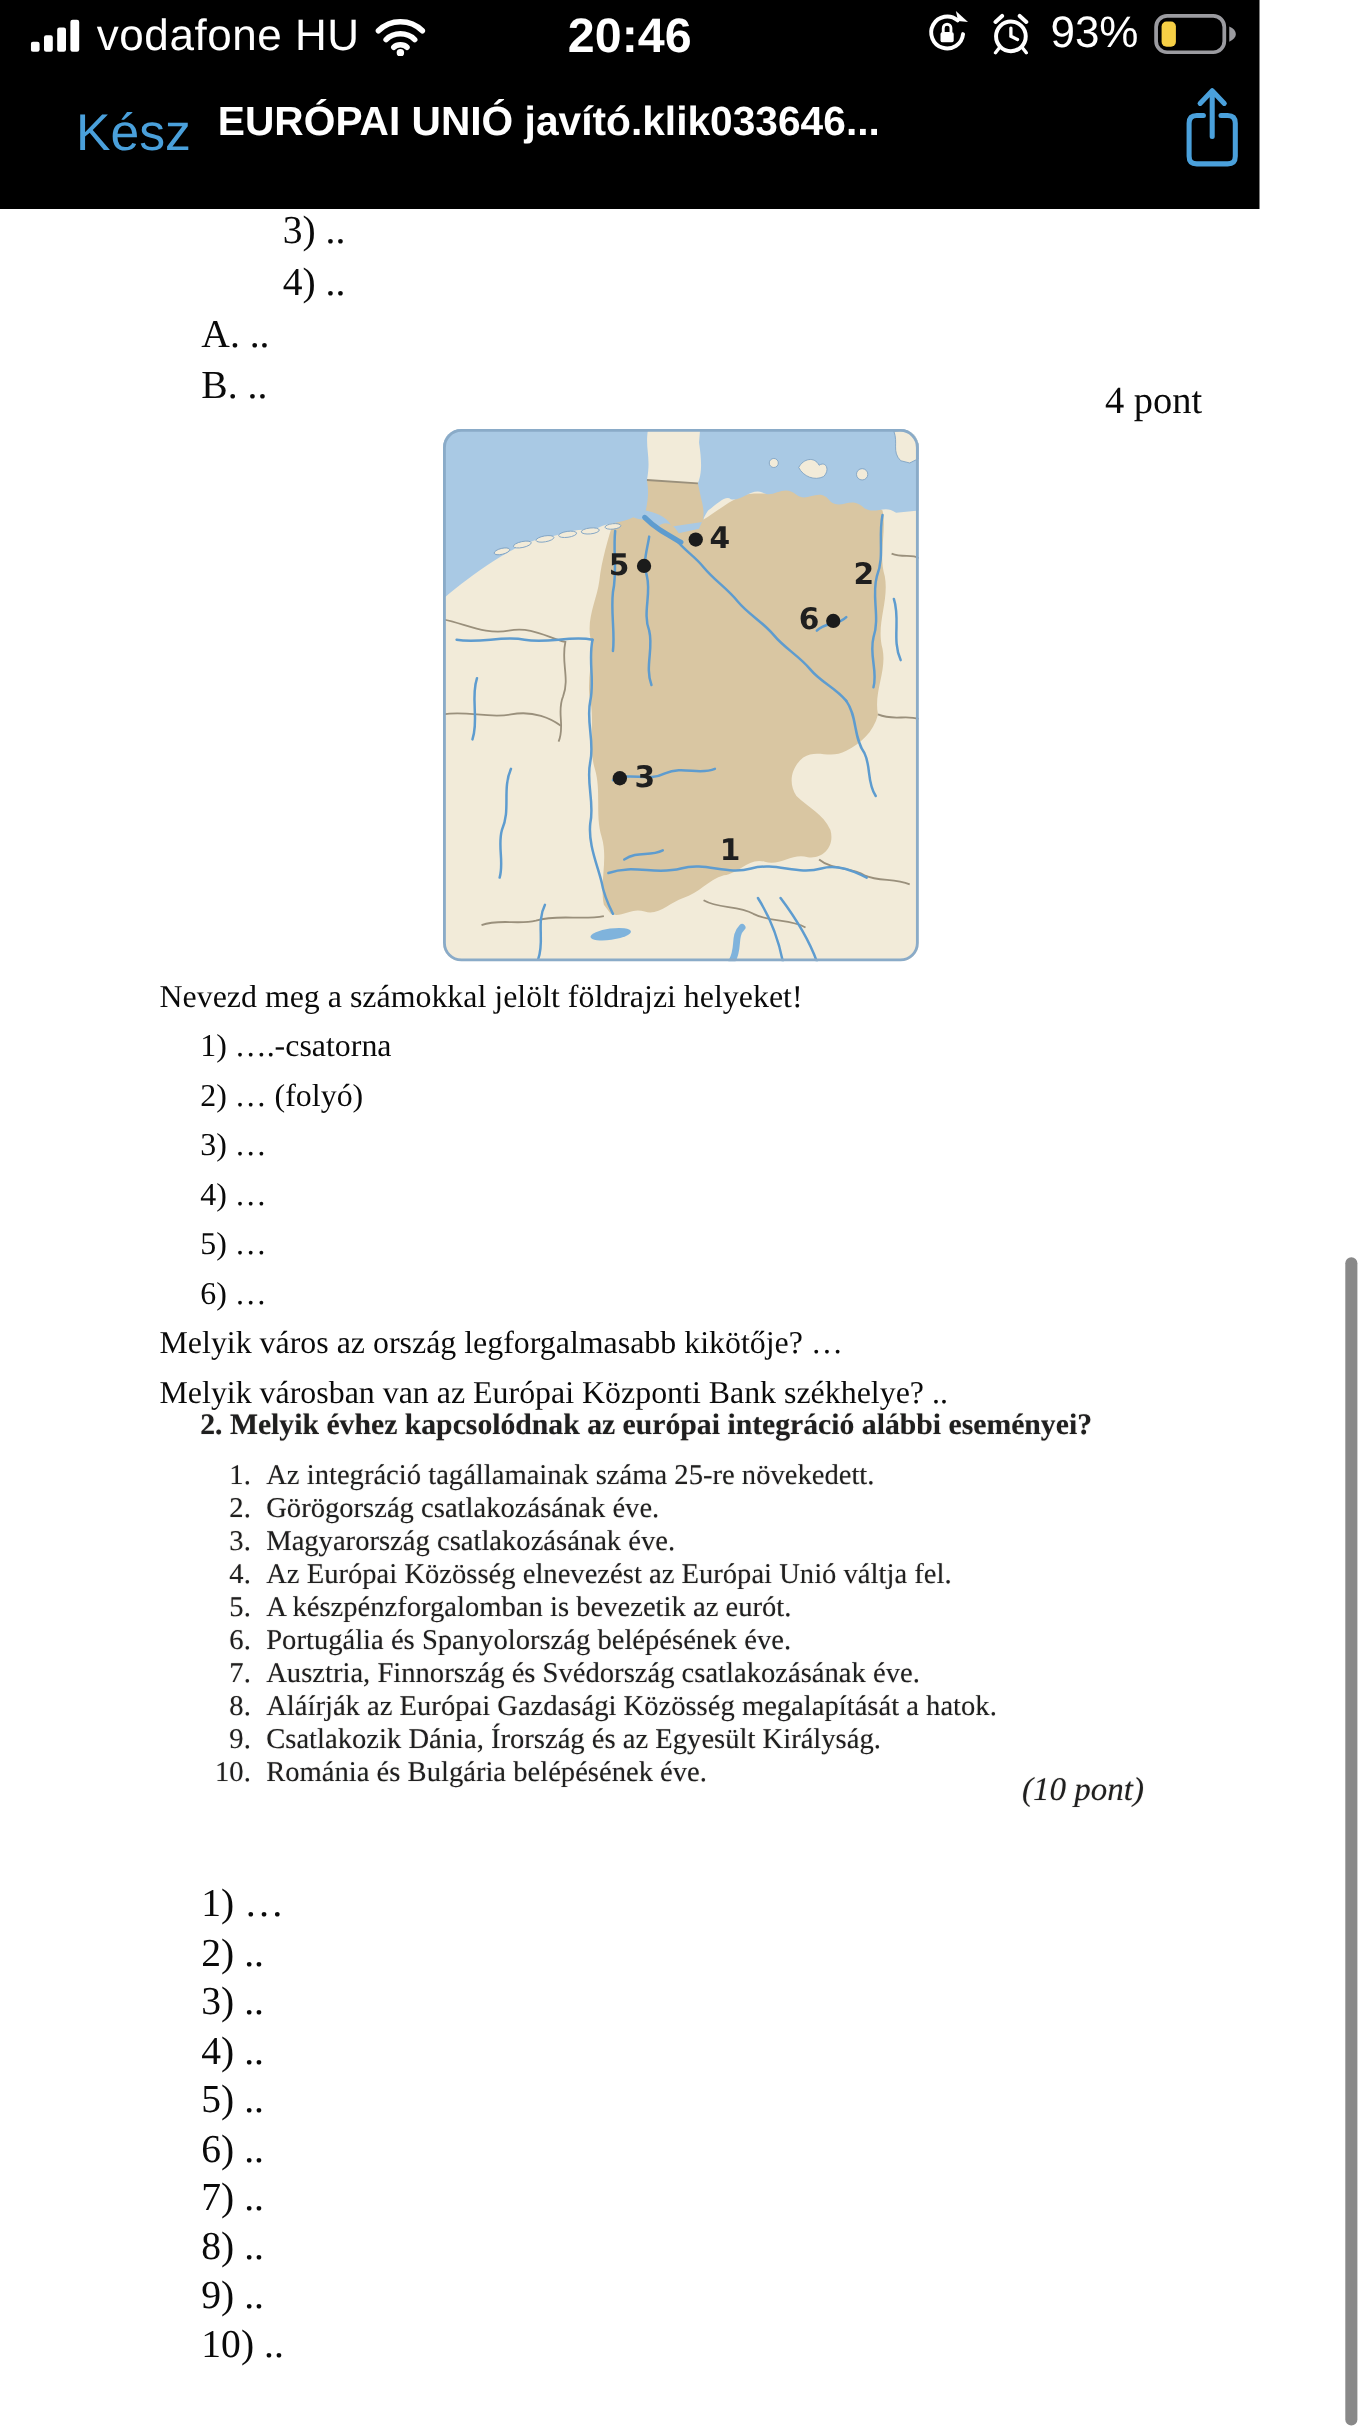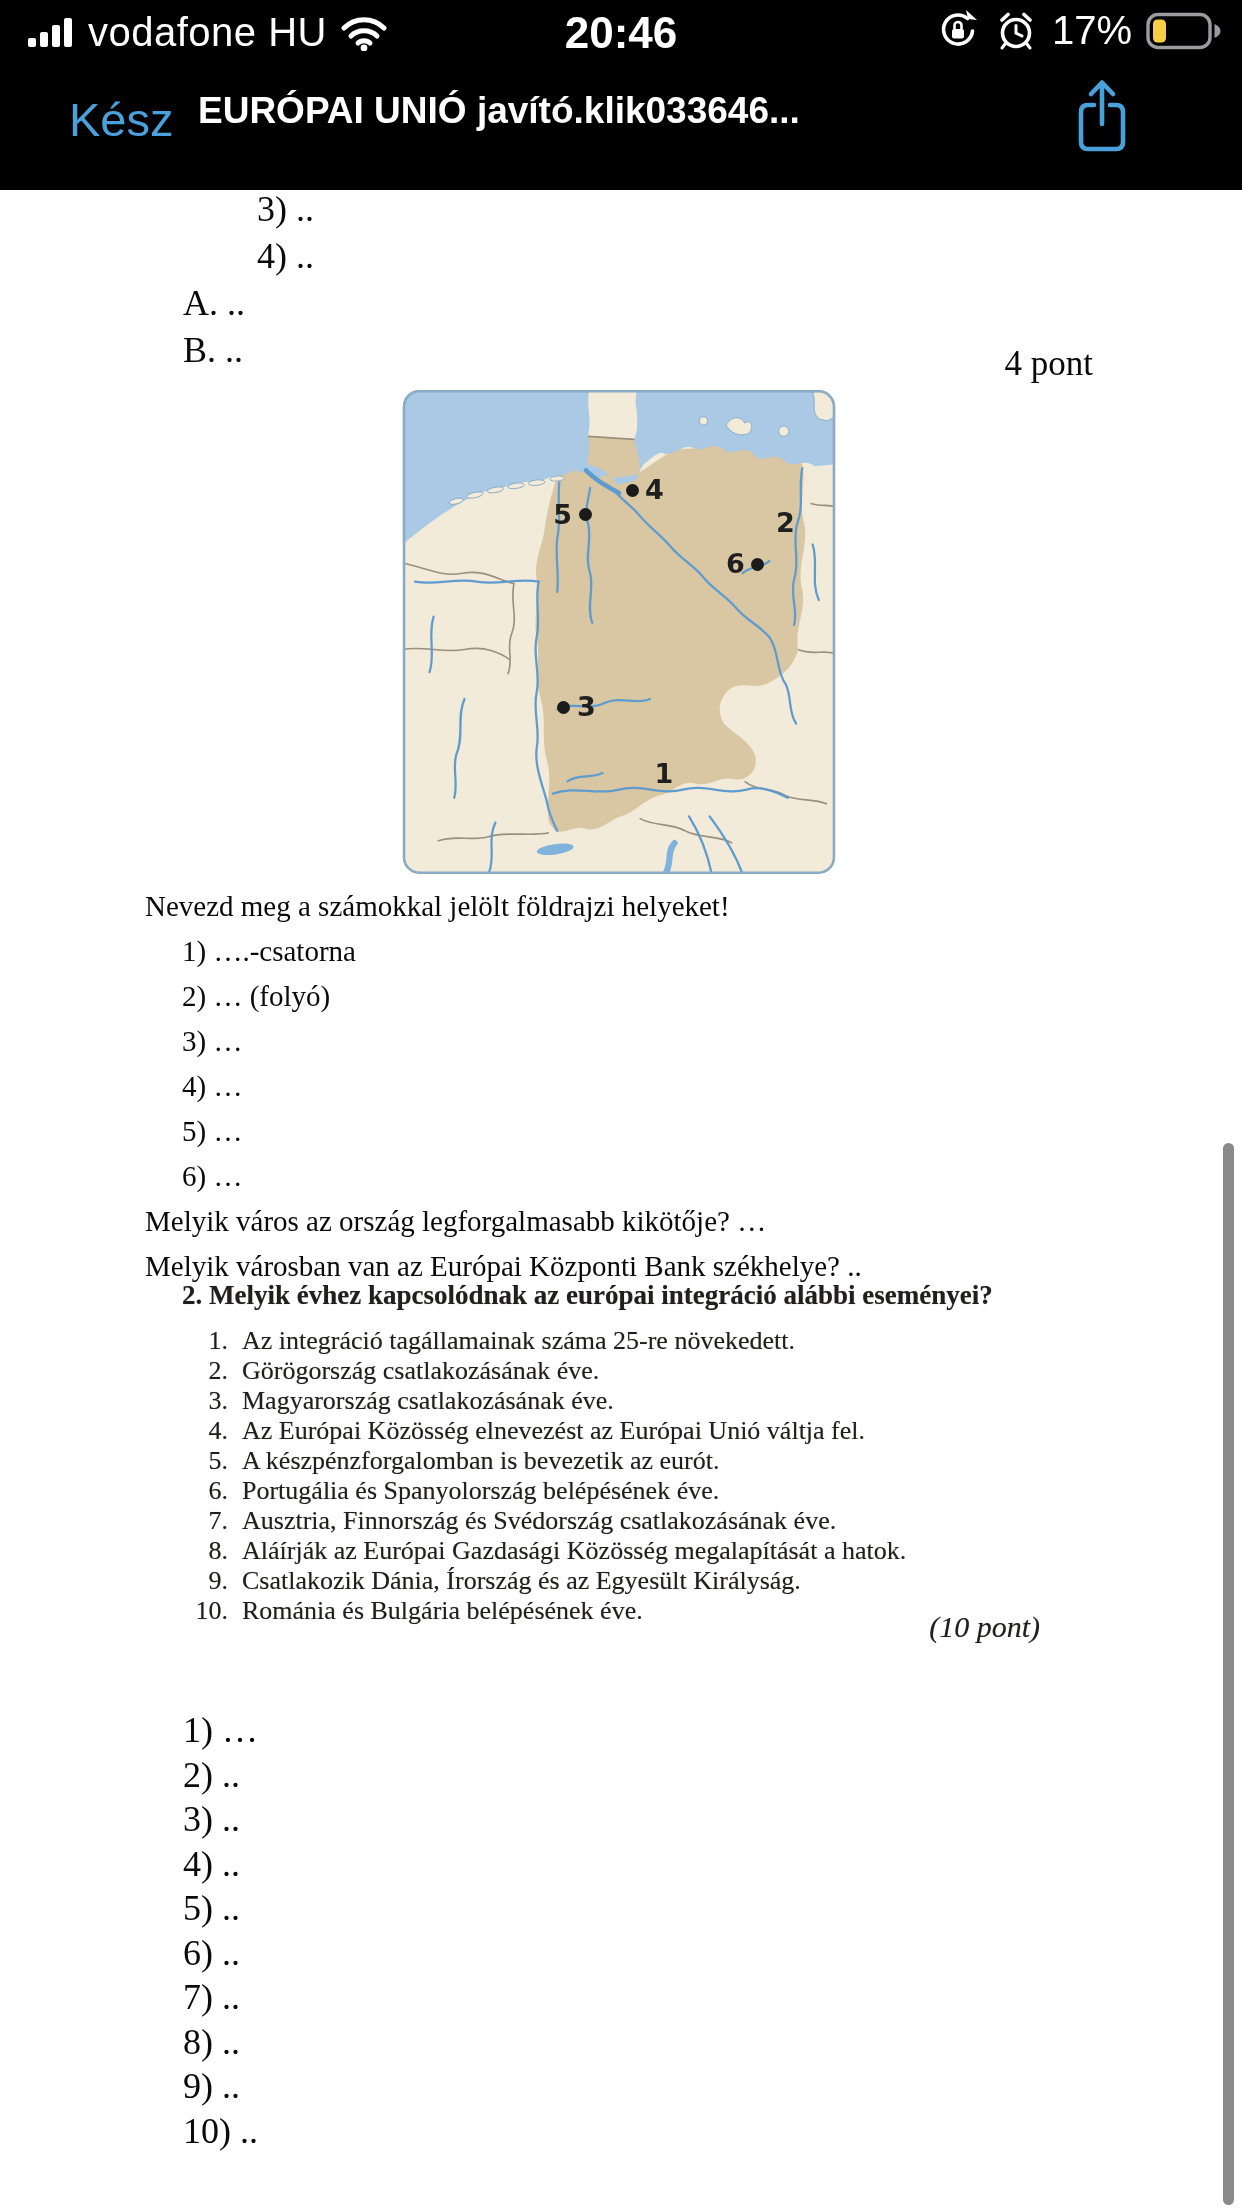--- a/index.html
+++ b/index.html
@@ -1,21 +1,21 @@
 <!DOCTYPE html>
 <html><head>
 <meta charset="utf-8">
 <style>
   html,body{margin:0;padding:0;}
   body{
     width:1242px;height:2208px;position:relative;background:#fff;
     font-family:"Liberation Serif", serif;overflow:hidden;
   }
   
-  .header{position:absolute;top:0;left:0;width:1242px;height:190px;background:#000;z-index:10;}
+  .header{position:absolute;top:0;left:0;width:1145px;height:190px;background:#000;z-index:10;}
   .status-bar{position:absolute;top:0;left:0;width:100%;height:62px;color:#fff;
     font-family:"Liberation Sans", sans-serif;}
   .sb-left{position:absolute;left:28px;top:10px;display:flex;align-items:center;gap:14px;}
   .carrier{font-size:40px;letter-spacing:.5px;}
   .sb-time{position:absolute;left:0;top:8px;width:100%;text-align:center;font-size:44px;font-weight:700;}
   .sb-right{position:absolute;right:20px;top:8px;display:flex;align-items:center;gap:14px;}
   .batt-pct{font-size:40px;}
   .nav-bar{position:absolute;top:62px;left:0;width:100%;height:128px;}
   .done-btn{position:absolute;left:69px;top:30px;font-size:47px;color:#4aa0db;
     font-family:"Liberation Sans", sans-serif;background:none;border:none;padding:0;cursor:pointer;}
@@ -318,21 +318,21 @@
         <path d="M30,1 L32,10 L41,11 Z" fill="#fff"></path>
         <rect x="16" y="20" width="12" height="9.5" rx="2" fill="#fff"></rect>
         <path d="M18.5,20 V16.5 a3.5,3.5 0 0 1 7,0 V20" fill="none" stroke="#fff" stroke-width="2.6"></path>
       </svg>
       <svg width="44" height="44" viewBox="0 0 44 44">
         <circle cx="22" cy="24" r="13.5" fill="none" stroke="#fff" stroke-width="3.6"></circle>
         <path d="M22,16.5 V24 L28,27" fill="none" stroke="#fff" stroke-width="3" stroke-linecap="round"></path>
         <path d="M8,11 L14,5.5 M36,11 L30,5.5" stroke="#fff" stroke-width="3.6" stroke-linecap="round"></path>
         <path d="M11,35 L8,39 M33,35 L36,39" stroke="#fff" stroke-width="3" stroke-linecap="round"></path>
       </svg>
-      <span class="batt-pct">17%</span>
+      <span class="batt-pct">93%</span>
       <svg width="76" height="38" viewBox="0 0 76 38">
         <rect x="2" y="2.5" width="62" height="33" rx="10" fill="none" stroke="#9b9ba0" stroke-width="3.4"></rect>
         <rect x="7" y="7.5" width="13" height="23" rx="4.5" fill="#f6cf45"></rect>
         <path d="M68.5,12 C72.5,13.8 74.5,16 74.5,19 C74.5,22 72.5,24.2 68.5,26 Z" fill="#9b9ba0"></path>
       </svg>
     </div>
   </div>
   <div class="nav-bar">
     <button class="done-btn">Kész</button>
     <div class="nav-title">EURÓPAI UNIÓ javító.klik033646...</div>

